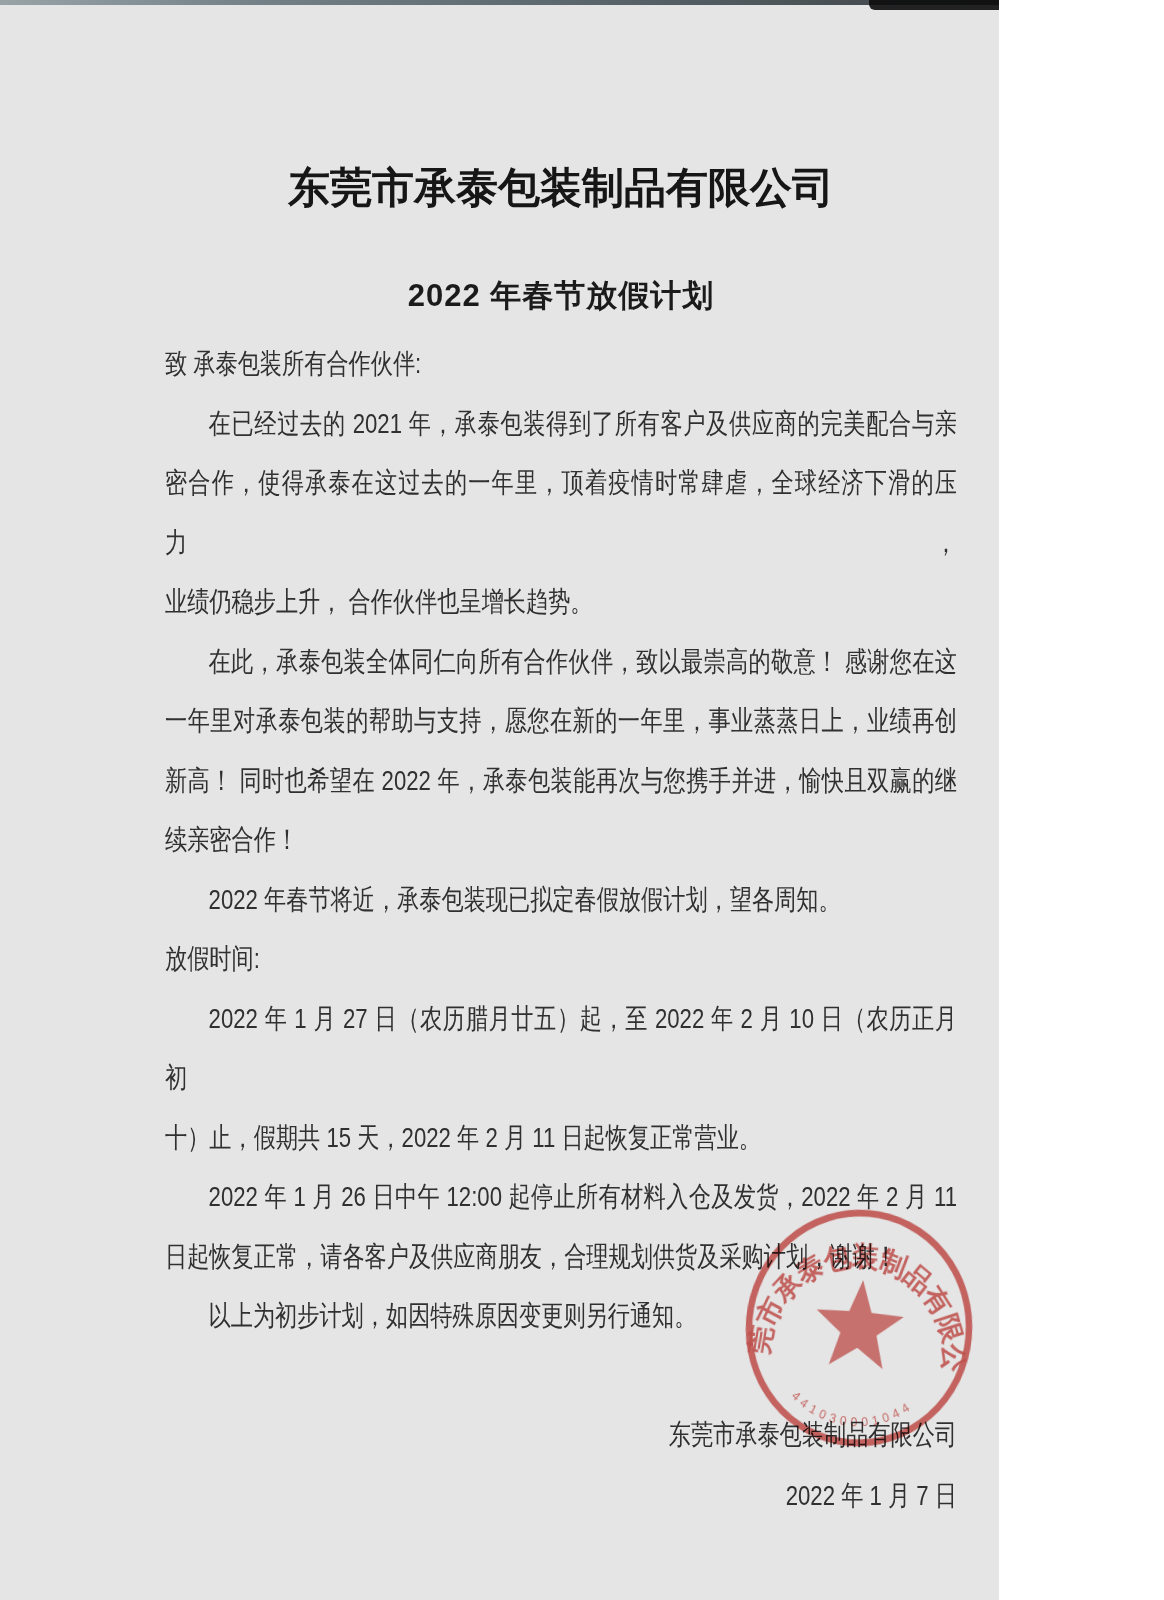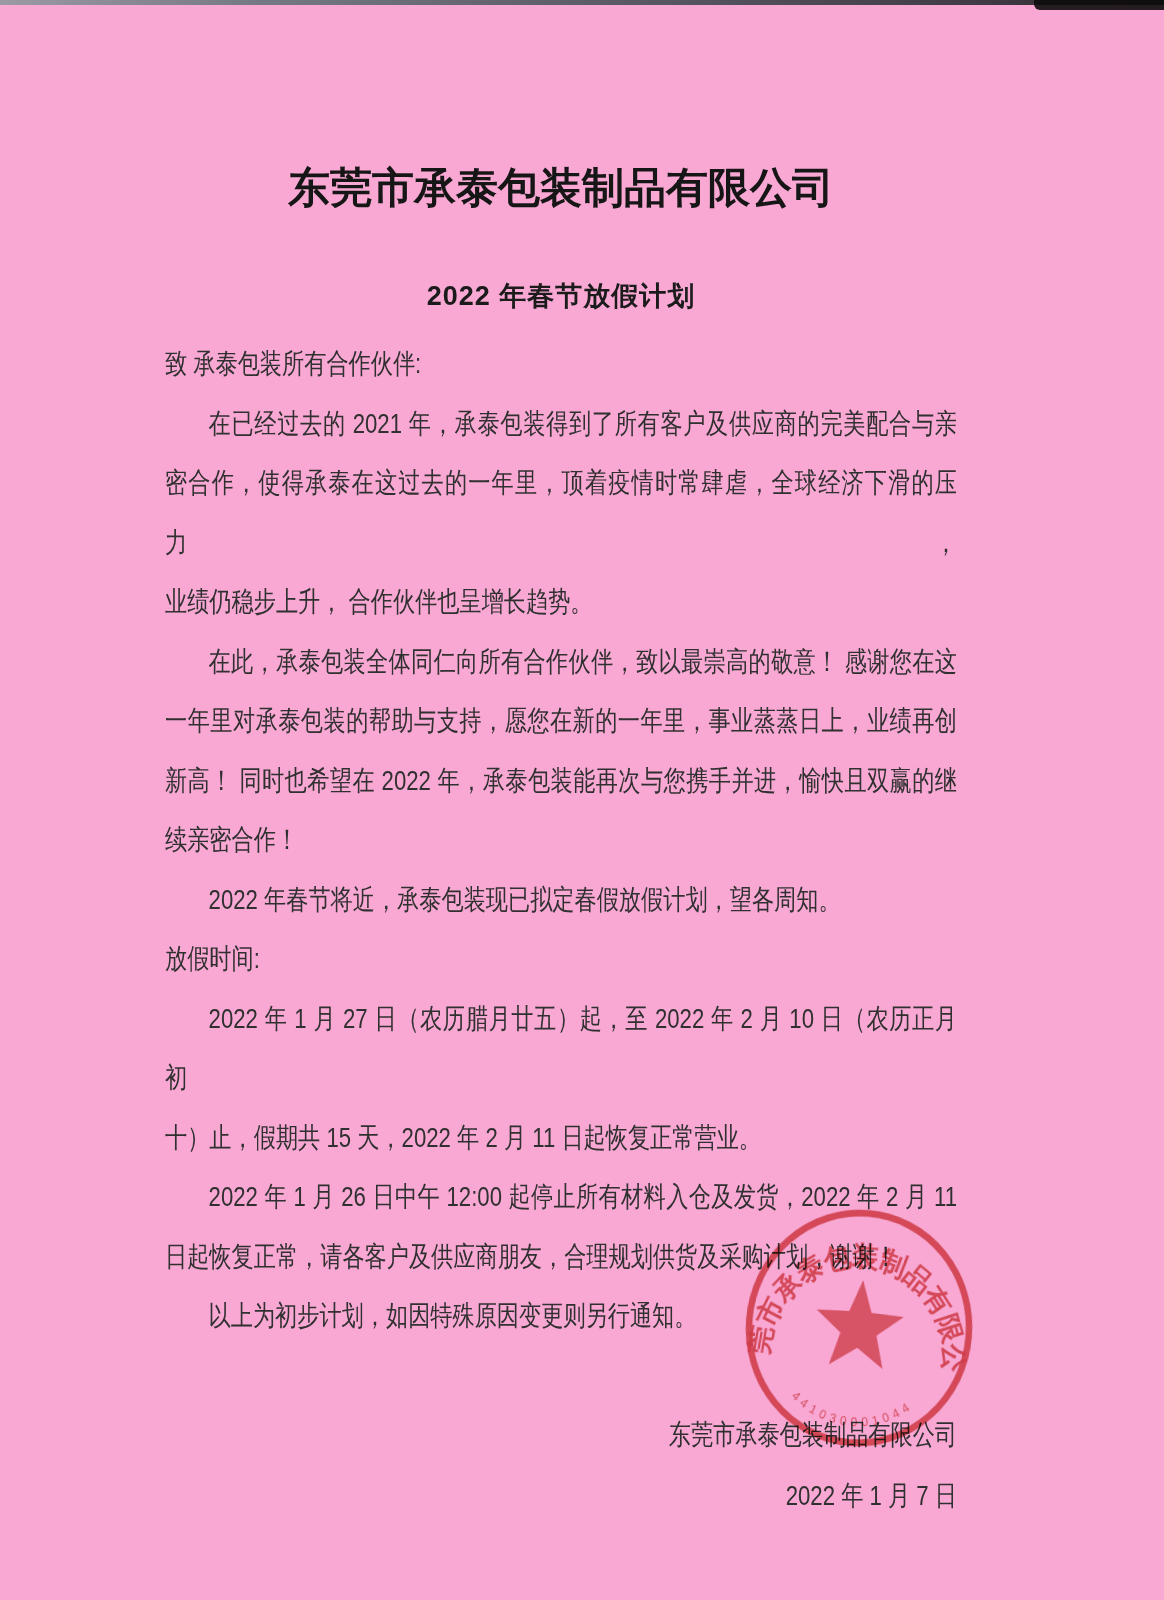--- a/index.html
+++ b/index.html
@@ -1,19 +1,19 @@
 <!DOCTYPE html>
 <html><head>
 <meta charset="utf-8">
 <style>
   html,body { margin:0; padding:0; }
   .page {
     position:relative;
-    width:1164px; height:1600px;
-    background:#f9a8d4;
+    width:999px; height:1600px;
+    background:#e5e5e5;
     overflow:hidden;
     font-family:"Liberation Sans", sans-serif;
     color:#2e2e2e;
   }
   
   .scan-edge {
     position:absolute; top:0; left:0; width:1164px; height:5px;
     background:linear-gradient(90deg,#8a979c 0%,#5f7077 22%,#3c4a51 55%,#20262a 85%,#090909 100%);
     opacity:.85;
   }
@@ -26,21 +26,21 @@
   }
   .doc-title {
     margin-top:160px;
     font-size:42px; line-height:56px;
     font-weight:700; color:#161616;
     text-align:center; letter-spacing:0px;
     white-space:nowrap;
   }
   .doc-subtitle {
     margin-top:62px;
-    font-size:27px; line-height:36px;
+    font-size:31px; line-height:36px;
     font-weight:700; color:#1b1b1b;
     text-align:center; letter-spacing:1px;
     white-space:nowrap;
   }
   
   .body-text {
     margin-top:20px;
     width:1000px;
     transform:scaleX(0.792);
     transform-origin:0 0;

